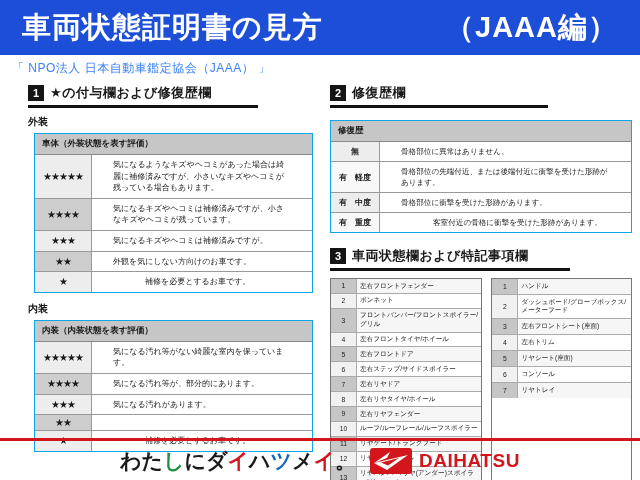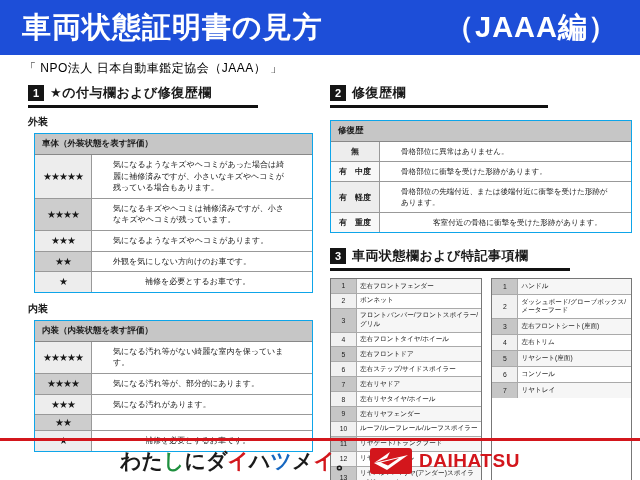--- a/index.html
+++ b/index.html
@@ -11,21 +11,21 @@
   }
   
   .header-bar{
     position:absolute;top:0;left:0;width:640px;height:55px;
     background:#1d4ed8;display:flex;align-items:center;
     justify-content:space-between;padding:0 22px;box-sizing:border-box;
   }
   .header-bar .ttl{color:#fff;font-size:29px;font-weight:bold;letter-spacing:1px;}
   .header-bar .ed{color:#fff;font-size:29px;font-weight:bold;letter-spacing:1px;}
   .org-caption{
-    position:absolute;top:60px;left:24px;font-size:12px;color:#000000;letter-spacing:.5px;
+    position:absolute;top:60px;left:12px;font-size:12px;color:#3b82f6;letter-spacing:.5px;
   }
   
   .col-left{position:absolute;top:84px;left:28px;width:285px;}
   .col-right{position:absolute;top:84px;left:330px;width:302px;}
   
   .sec-head{display:flex;align-items:center;gap:6px;border-bottom:3px solid #111;
     padding-bottom:3px;margin-bottom:7px;}
   .sec-head.w1{width:230px;}
   .sec-head.w2{width:218px;}
   .sec-head.w3{width:240px;}
@@ -96,21 +96,21 @@
       <div class="trow">
         <div class="star-cell">★★★★★</div>
         <div class="desc-cell">気になるようなキズやヘコミがあった場合は綺麗に補修済みですが、小さいなキズやヘコミが残っている場合もあります。</div>
       </div>
       <div class="trow">
         <div class="star-cell">★★★★</div>
         <div class="desc-cell">気になるキズやヘコミは補修済みですが、小さなキズやヘコミが残っています。</div>
       </div>
       <div class="trow">
         <div class="star-cell">★★★</div>
-        <div class="desc-cell">気になるようなキズやヘコミがあります。</div>
+        <div class="desc-cell">気になるキズやヘコミは補修済みですが。</div>
       </div>
       <div class="trow">
         <div class="star-cell">★★</div>
         <div class="desc-cell">外観を気にしない方向けのお車です。</div>
       </div>
       <div class="trow">
         <div class="star-cell">★</div>
         <div class="desc-cell">補修を必要とするお車です。</div>
       </div>
     </div>
@@ -150,26 +150,26 @@
   </div>
 
   <div class="stable repair-table" style="margin-top:12px;">
     <div class="thead">修復歴</div>
     <div class="tbody">
       <div class="trow">
         <div class="grade-cell">無</div>
         <div class="desc-cell">骨格部位に異常はありません。</div>
       </div>
       <div class="trow">
+        <div class="grade-cell">有　軽度</div>
+        <div class="desc-cell">骨格部位の先端付近、または後端付近に衝撃を受けた形跡があります。</div>
+      </div>
+      <div class="trow">
         <div class="grade-cell">有　中度</div>
         <div class="desc-cell">骨格部位に衝撃を受けた形跡があります。</div>
-      </div>
-      <div class="trow">
-        <div class="grade-cell">有　軽度</div>
-        <div class="desc-cell">骨格部位の先端付近、または後端付近に衝撃を受けた形跡があります。</div>
       </div>
       <div class="trow">
         <div class="grade-cell">有　重度</div>
         <div class="desc-cell">客室付近の骨格に衝撃を受けた形跡があります。</div>
       </div>
     </div>
   </div>
 
   <div class="sec-head w3" style="margin-top:14px;">
     <span class="badge">3</span>

